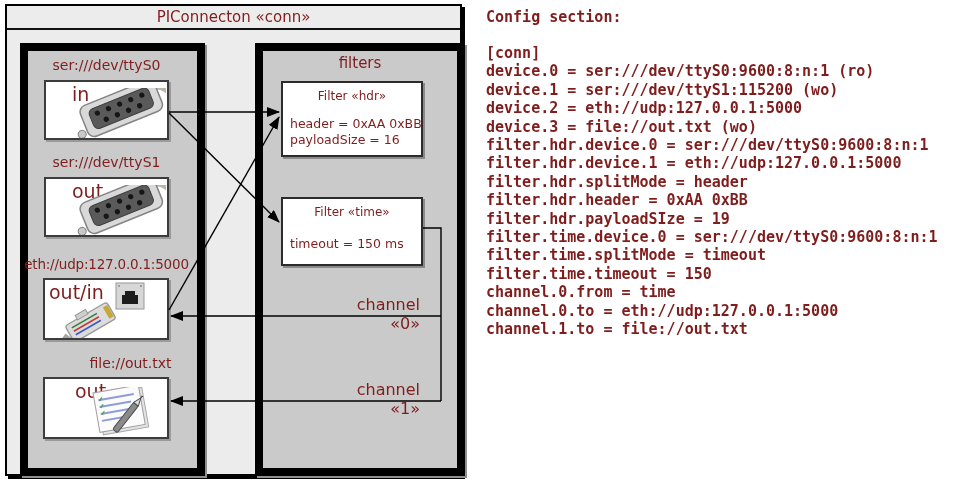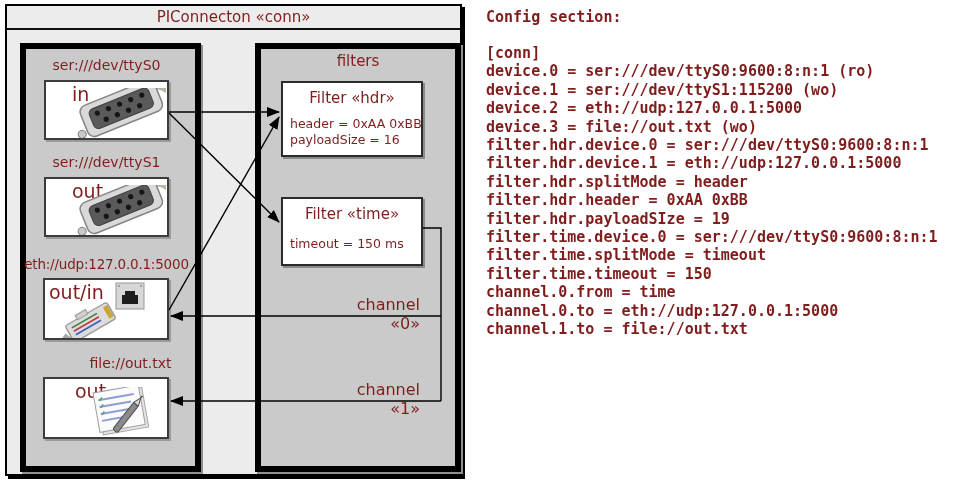--- a/index.html
+++ b/index.html
@@ -6,34 +6,34 @@
   .screen{position:relative;width:964px;height:484px;background:#fff;overflow:hidden;
           font-family:"DejaVu Sans",sans-serif;color:#7f1d1d;}
 
   
   .outer-box{position:absolute;left:5px;top:4px;width:453px;height:468px;
              background:#ececec;border:2px solid #000;box-shadow:3px 3px 0 #000;}
   .outer-title{position:absolute;left:0;top:0;width:100%;height:22px;line-height:22px;
                text-align:center;font-size:15px;border-bottom:2px solid #111;}
 
   
-  .panel{position:absolute;background:#cacaca;border:6px solid #000000;box-shadow:2px 2px 0 #909090;}
+  .panel{position:absolute;background:#cacaca;border:8px solid #000000;box-shadow:2px 2px 0 #909090;}
   .panel-left{left:20px;top:43px;width:169px;height:417px;}
   .panel-filters{left:255px;top:43px;width:194px;height:417px;}
   .filters-title{position:absolute;left:0;top:3px;width:100%;text-align:center;font-size:15px;}
 
   
   .dev-label{position:absolute;left:20px;width:173px;text-align:center;font-size:14px;line-height:16px;}
   .dev-label.small{font-size:13.5px;letter-spacing:-0.2px;}
   .dev-box{position:absolute;background:#fff;border:2px solid #3c3c3c;box-shadow:2px 2px 0 #9a9a9a;overflow:hidden;}
   .dev-dir{position:absolute;font-size:19px;line-height:20px;}
 
   
   .filter-box{position:absolute;background:#fff;border:2px solid #2b2b2b;box-shadow:2px 2px 0 #8a8a8a;}
-  .filter-title{position:absolute;left:0;top:6px;width:100%;text-align:center;font-size:15px;}
+  .filter-title{position:absolute;left:0;top:6px;width:100%;text-align:center;font-size:12px;}
   .filter-line{position:absolute;left:7px;font-size:12.5px;line-height:16px;white-space:nowrap;}
 
   
   .channel-label{position:absolute;width:92px;text-align:right;font-size:16px;}
 
   
   .wires{position:absolute;left:0;top:0;width:964px;height:484px;pointer-events:none;}
 
   
   .config{position:absolute;left:486px;top:8px;width:470px;

